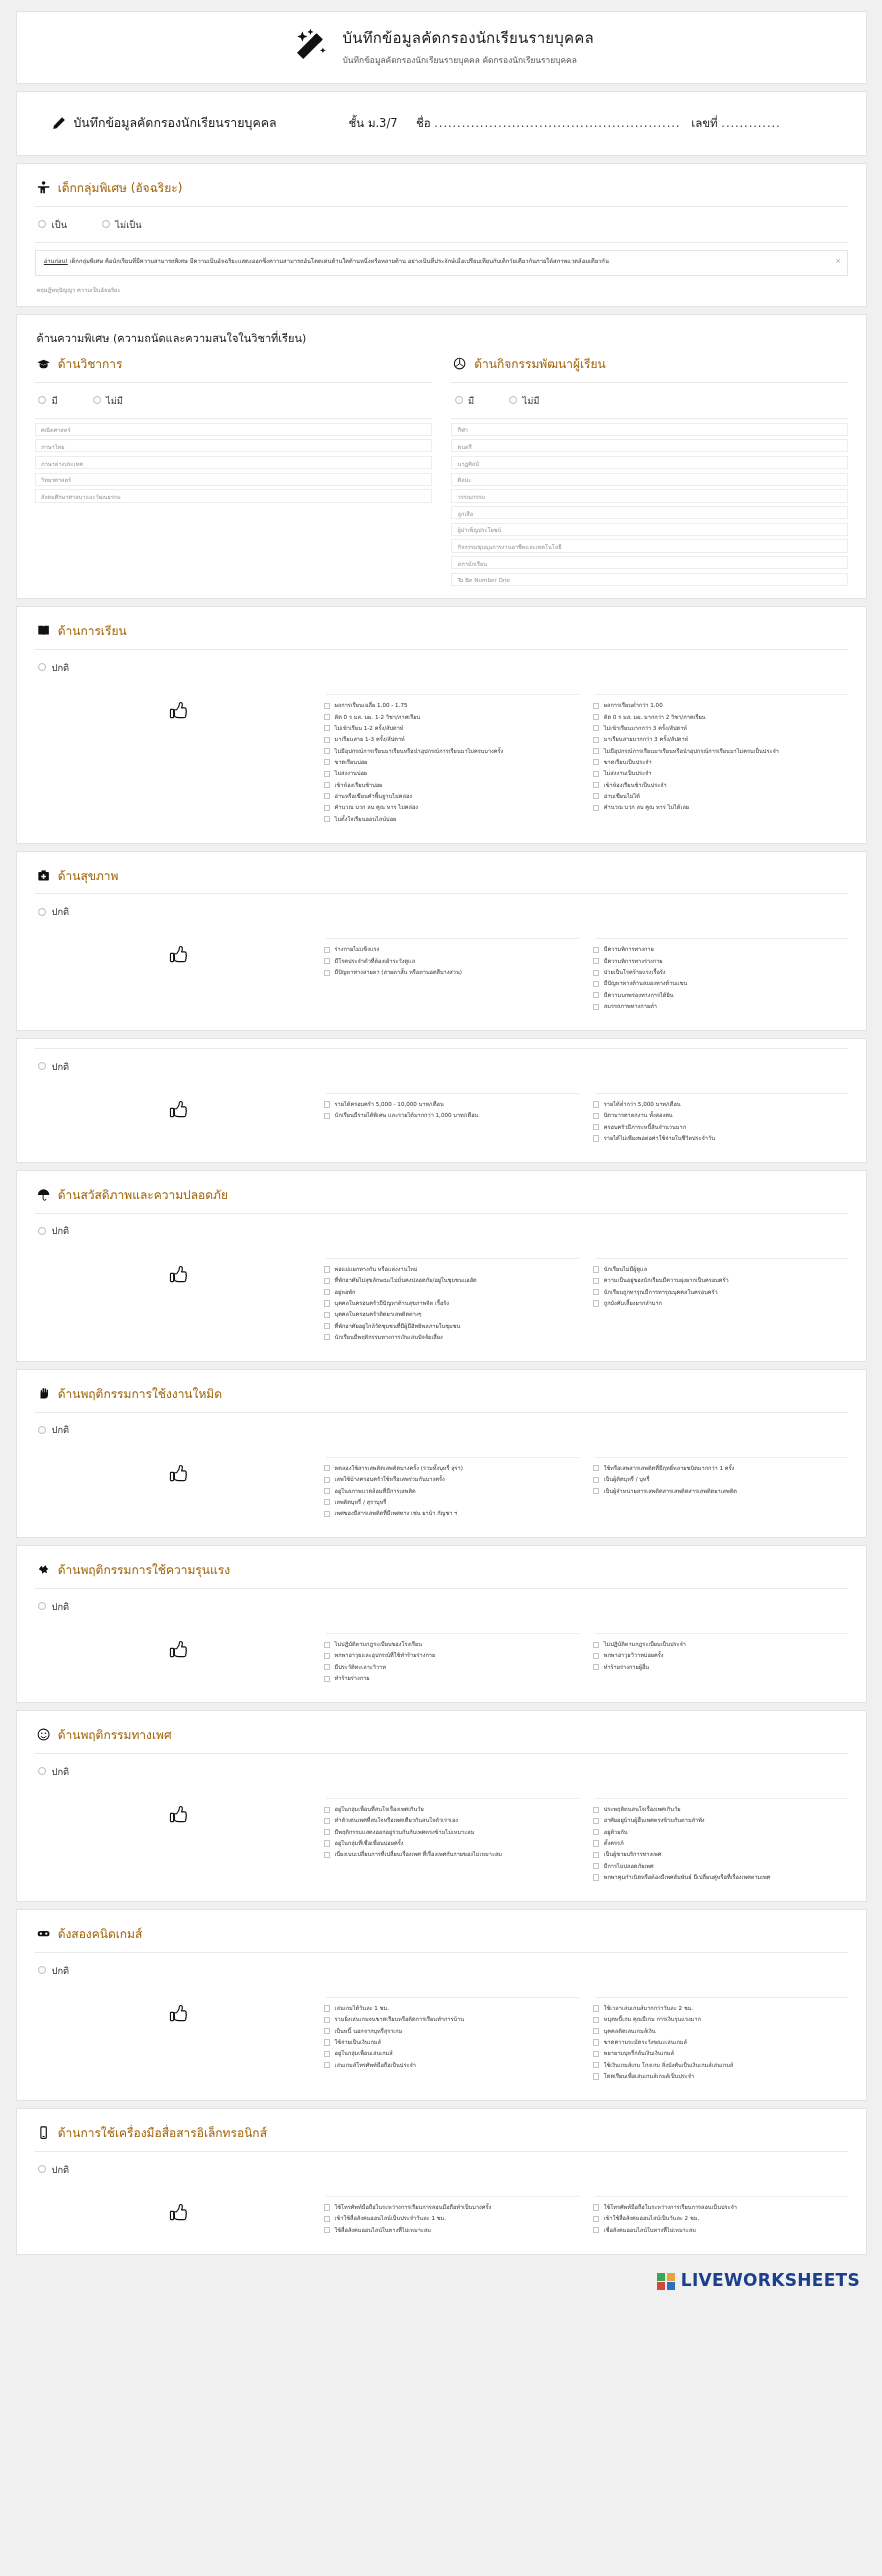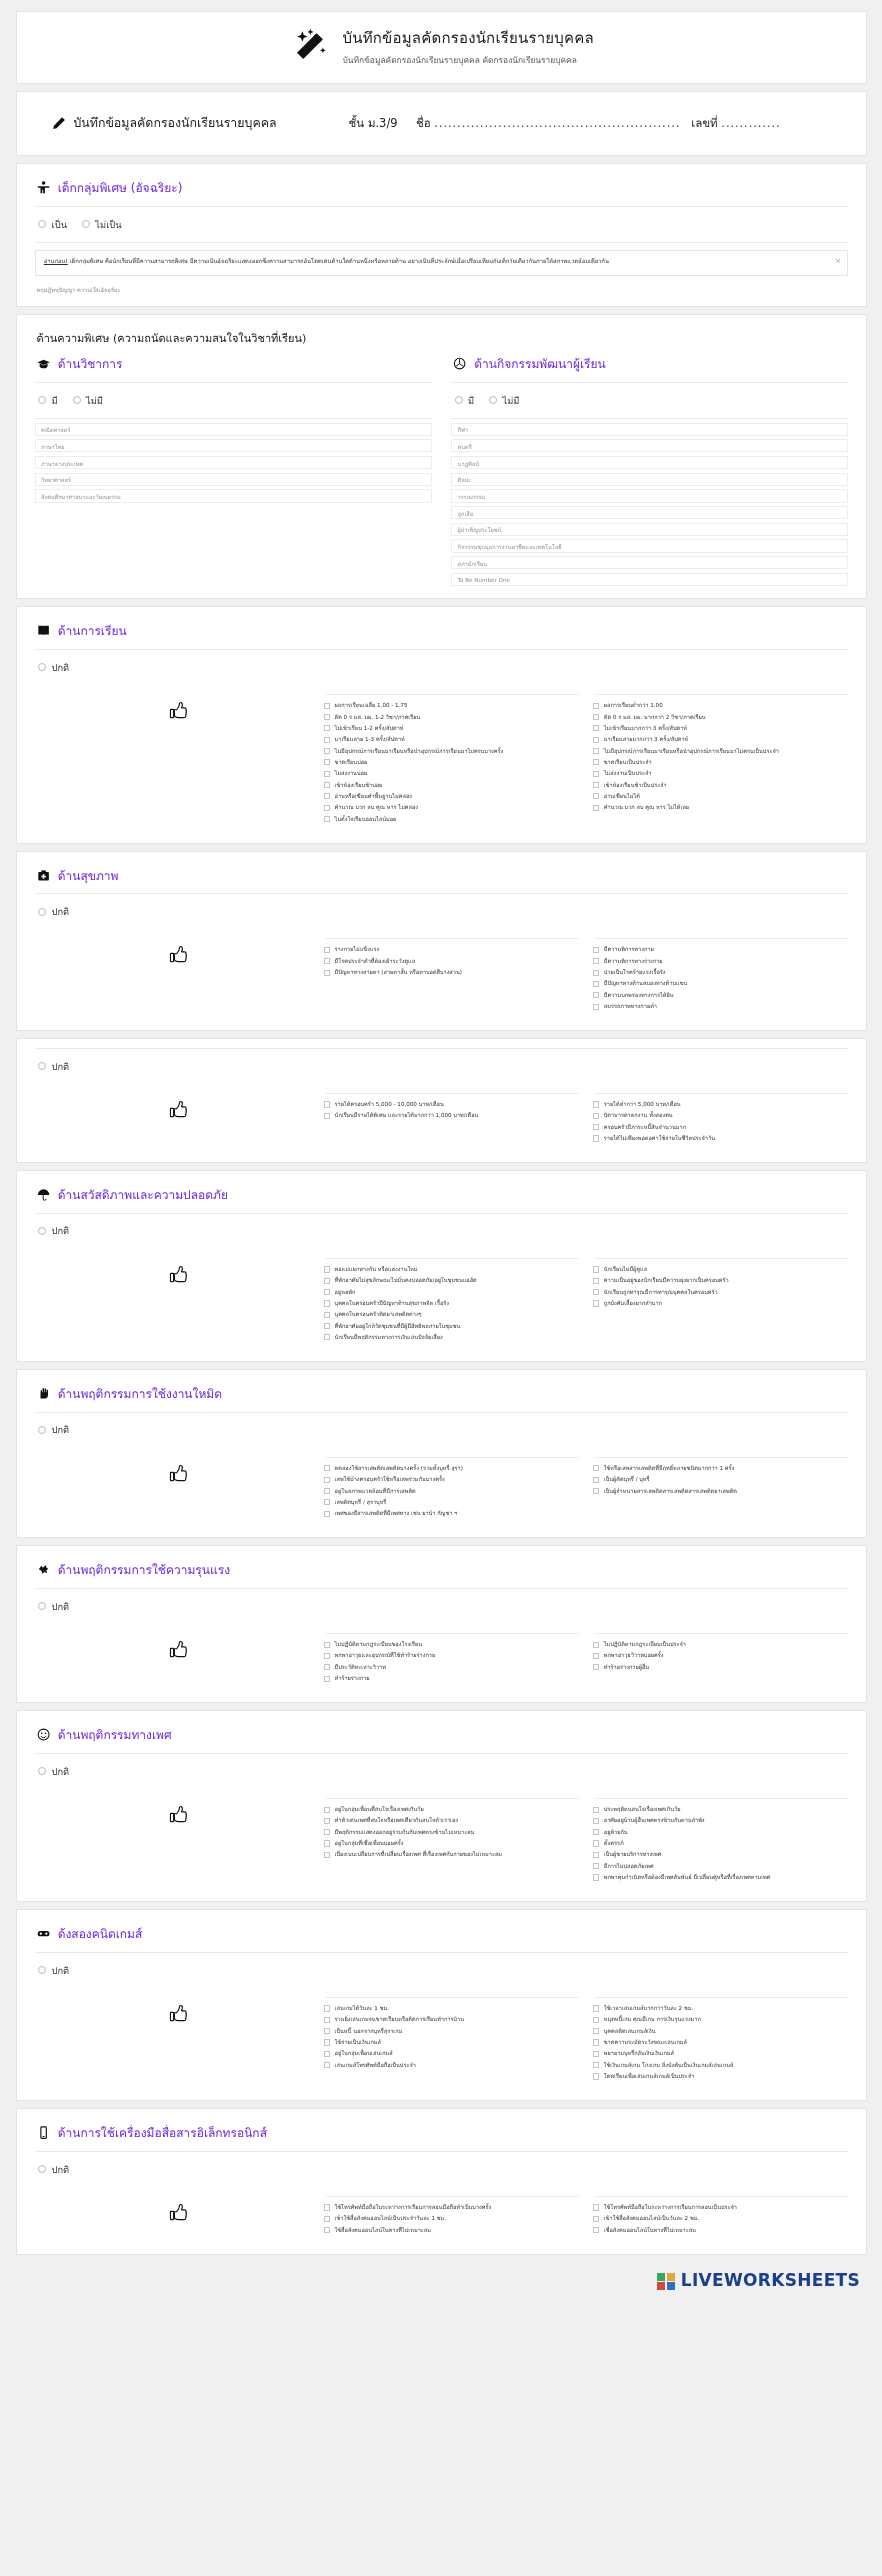--- a/index.html
+++ b/index.html
@@ -49,37 +49,37 @@
   .form-title { font-size: 12.4px; color: #1d1d1d; }
   .student-meta { margin-left: 72px; font-size: 11.5px; color: #1d1d1d; white-space: nowrap; }
   .dots { letter-spacing: 0.9px; color: #444; }
 
   
   .sec-head {
     display: flex;
     align-items: center;
     gap: 8px;
     font-size: 12px;
-    color: #6d28d9;
+    color: #a16207;
     padding: 5.3px 3.5px 8.8px;
   }
   .sec-head .ico { width: 13.2px; height: 13.2px; flex: 0 0 13.2px; display: inline-flex; align-items: center; justify-content: center; }
   .sec-sub {
     font-size: 11px;
     color: #1d1d1d;
     padding: 5.3px 3.5px 1.8px;
   }
 
   .hr { height: 0.9px; background: #e9e9e9; margin: 0 1.8px; }
 
   
   .radio-row {
     display: flex;
     align-items: flex-end;
-    gap: 15px;
+    gap: 35px;
     padding: 9.7px 5.3px 10.6px;
   }
   .opt { display: flex; align-items: center; gap: 5.3px; font-size: 9.3px; color: #333; }
   .radio-dot {
     width: 8px; height: 8px; border-radius: 50%;
     border: 0.9px solid #b9b9b9; background: #fff; flex: 0 0 8px;
   }
 
   
   .note {
@@ -176,21 +176,21 @@
 
   <div class="card">
     <div class="titlerow">
       <span class="pencil-icon">
         <svg viewBox="0 0 16 16" width="14" height="14">
           <path d="M11.5 1.3 L14.7 4.5 L5.2 14 L1.4 14.8 L2.2 11 Z" fill="#111"></path>
         </svg>
       </span>
       <span class="form-title">บันทึกข้อมูลคัดกรองนักเรียนรายบุคคล</span>
       <span class="student-meta">
-        <span>ชั้น ม.3/9</span>
+        <span>ชั้น ม.3/7</span>
         &nbsp;&nbsp;&nbsp;
         <span>ชื่อ</span>
         <span class="dots">......................................................</span>
         &nbsp;
         <span>เลขที่</span>
         <span class="dots">.............</span>
       </span>
     </div>
   </div>
 

